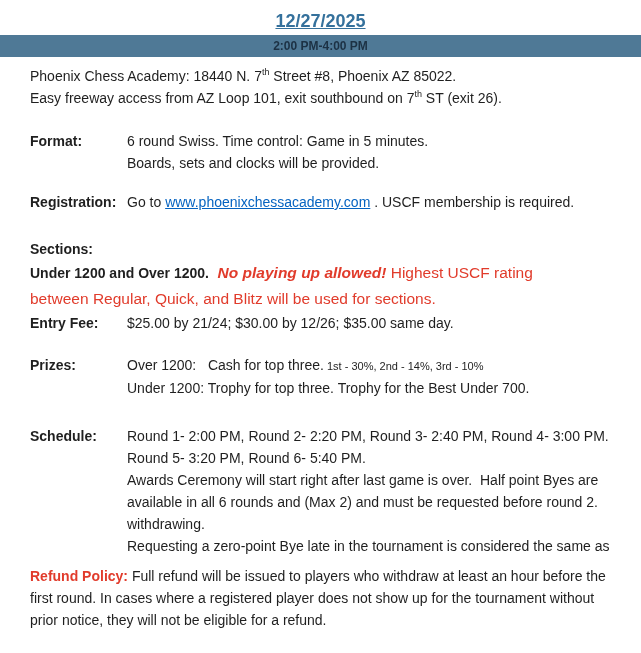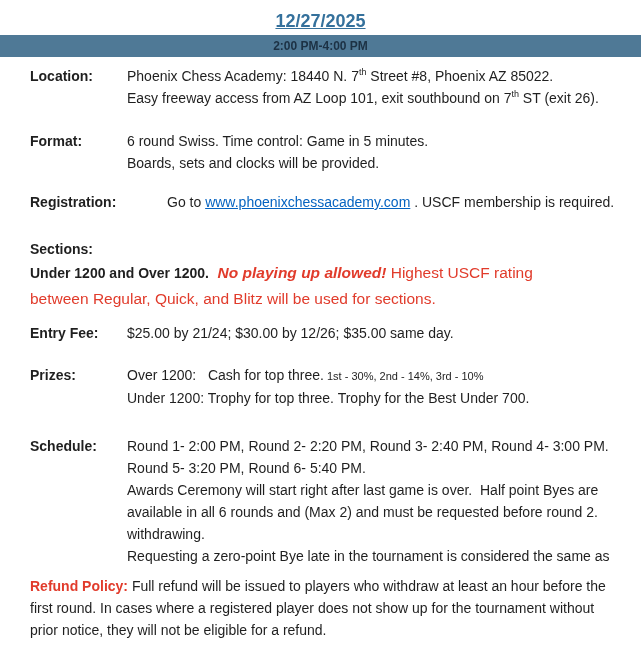--- a/index.html
+++ b/index.html
@@ -34,23 +34,23 @@
   .line { line-height:22px; white-space:pre-wrap; }
   sup { font-size:9px; line-height:0; }
   .link {
     color:var(--link-blue,#0563c1);
     text-decoration:underline;
     cursor:pointer;
   }
   
   .row-location    { margin-top:8px; }
   .row-format      { margin-top:21px; }
-  .row-registration{ margin-top:17px;gap:40px; }
+  .row-registration{ margin-top:17px; }
   .row-sections    { margin-top:25px;flex-direction:column; }
-  .row-entry       { margin-top:10px; }
+  .row-entry       { }
   .row-prizes      { margin-top:20px; }
   .row-schedule    { margin-top:26px; }
   .refund-para     { margin-top:8px; line-height:22px; }
 
   .row-sections .line { line-height:25px; }
   .bold-black { font-weight:bold; }
   .red { color:var(--alert-red,#e13b2b); font-size:15.5px; }
   .red-bold-italic { color:var(--alert-red,#e13b2b); font-weight:bold; font-style:italic; font-size:15.5px; }
   .red-bold { color:var(--alert-red,#e13b2b); font-weight:bold; }
   .small-detail { font-size:11px; }
@@ -60,21 +60,20 @@
 
 <div class="page">
 
   <div class="date-heading">12/27/2025</div>
 
   <div class="time-bar">2:00 PM-4:00 PM</div>
 
   <div class="content">
 
     <div class="row row-location">
-      <div class="label">Location:</div>
       <div class="body">
         <div class="line"><span>Phoenix Chess Academy: 18440 N. 7</span><sup>th</sup><span> Street #8, Phoenix AZ 85022.</span></div>
         <div class="line"><span>Easy freeway access from AZ Loop 101, exit southbound on 7</span><sup>th</sup><span> ST (exit 26).</span></div>
       </div>
     </div>
 
     <div class="row row-format">
       <div class="label">Format:</div>
       <div class="body">
         <div class="line">6 round Swiss. Time control: Game in 5 minutes.</div>

